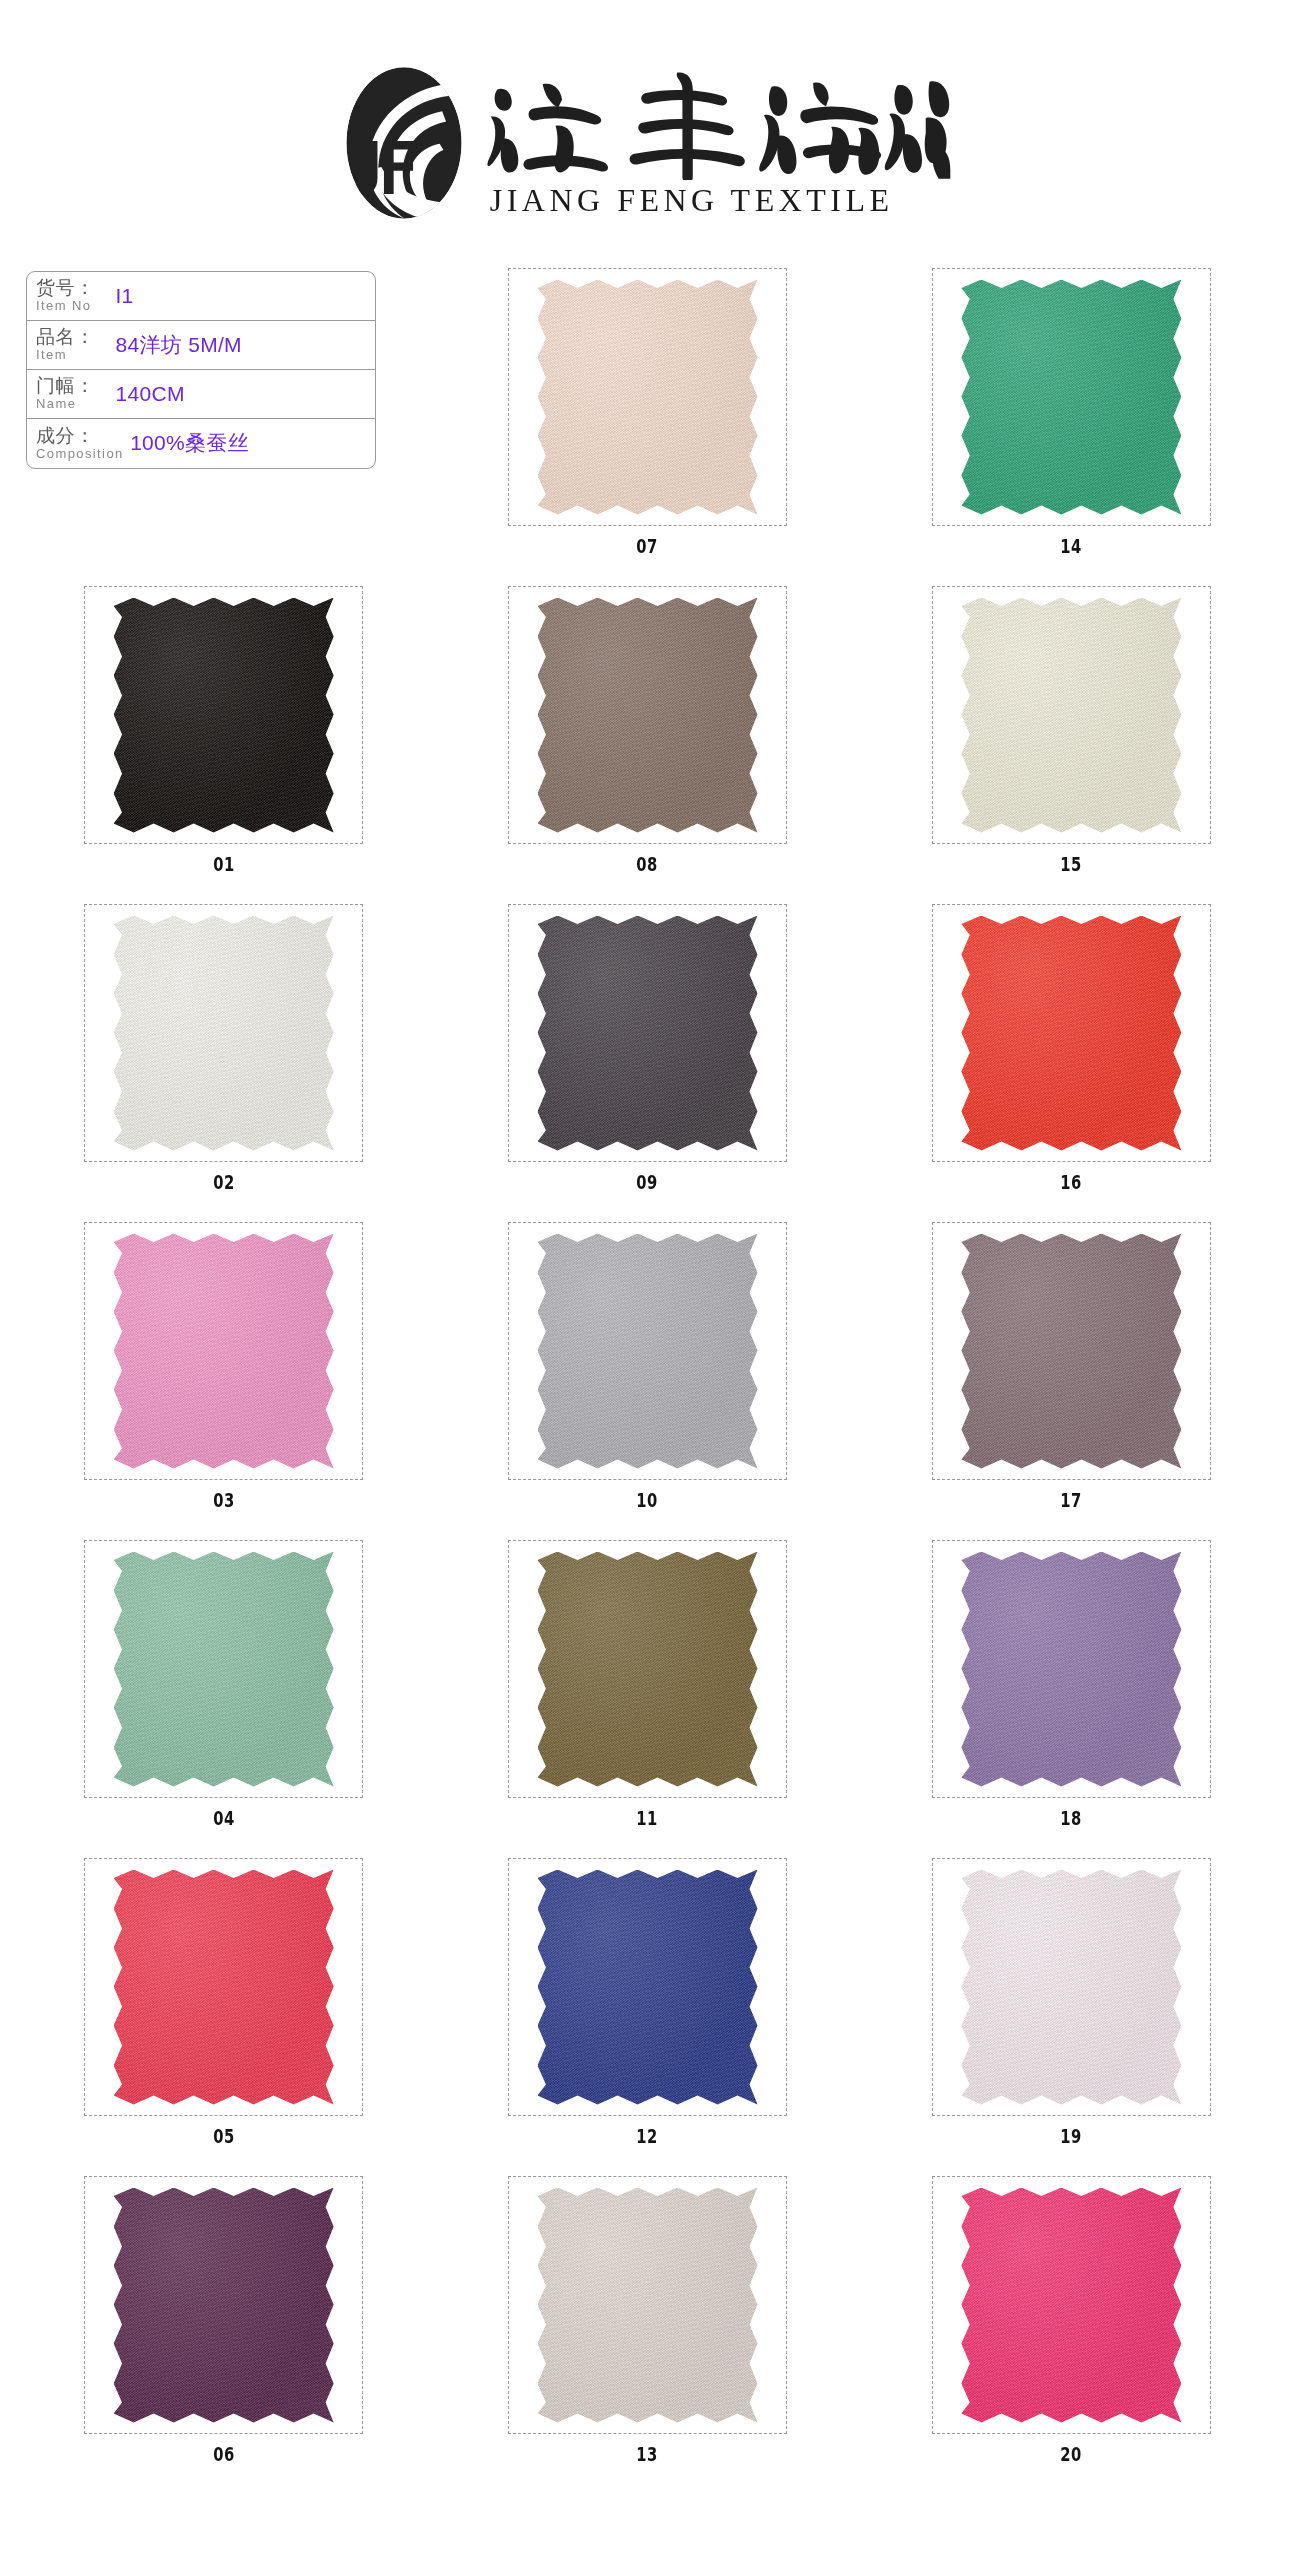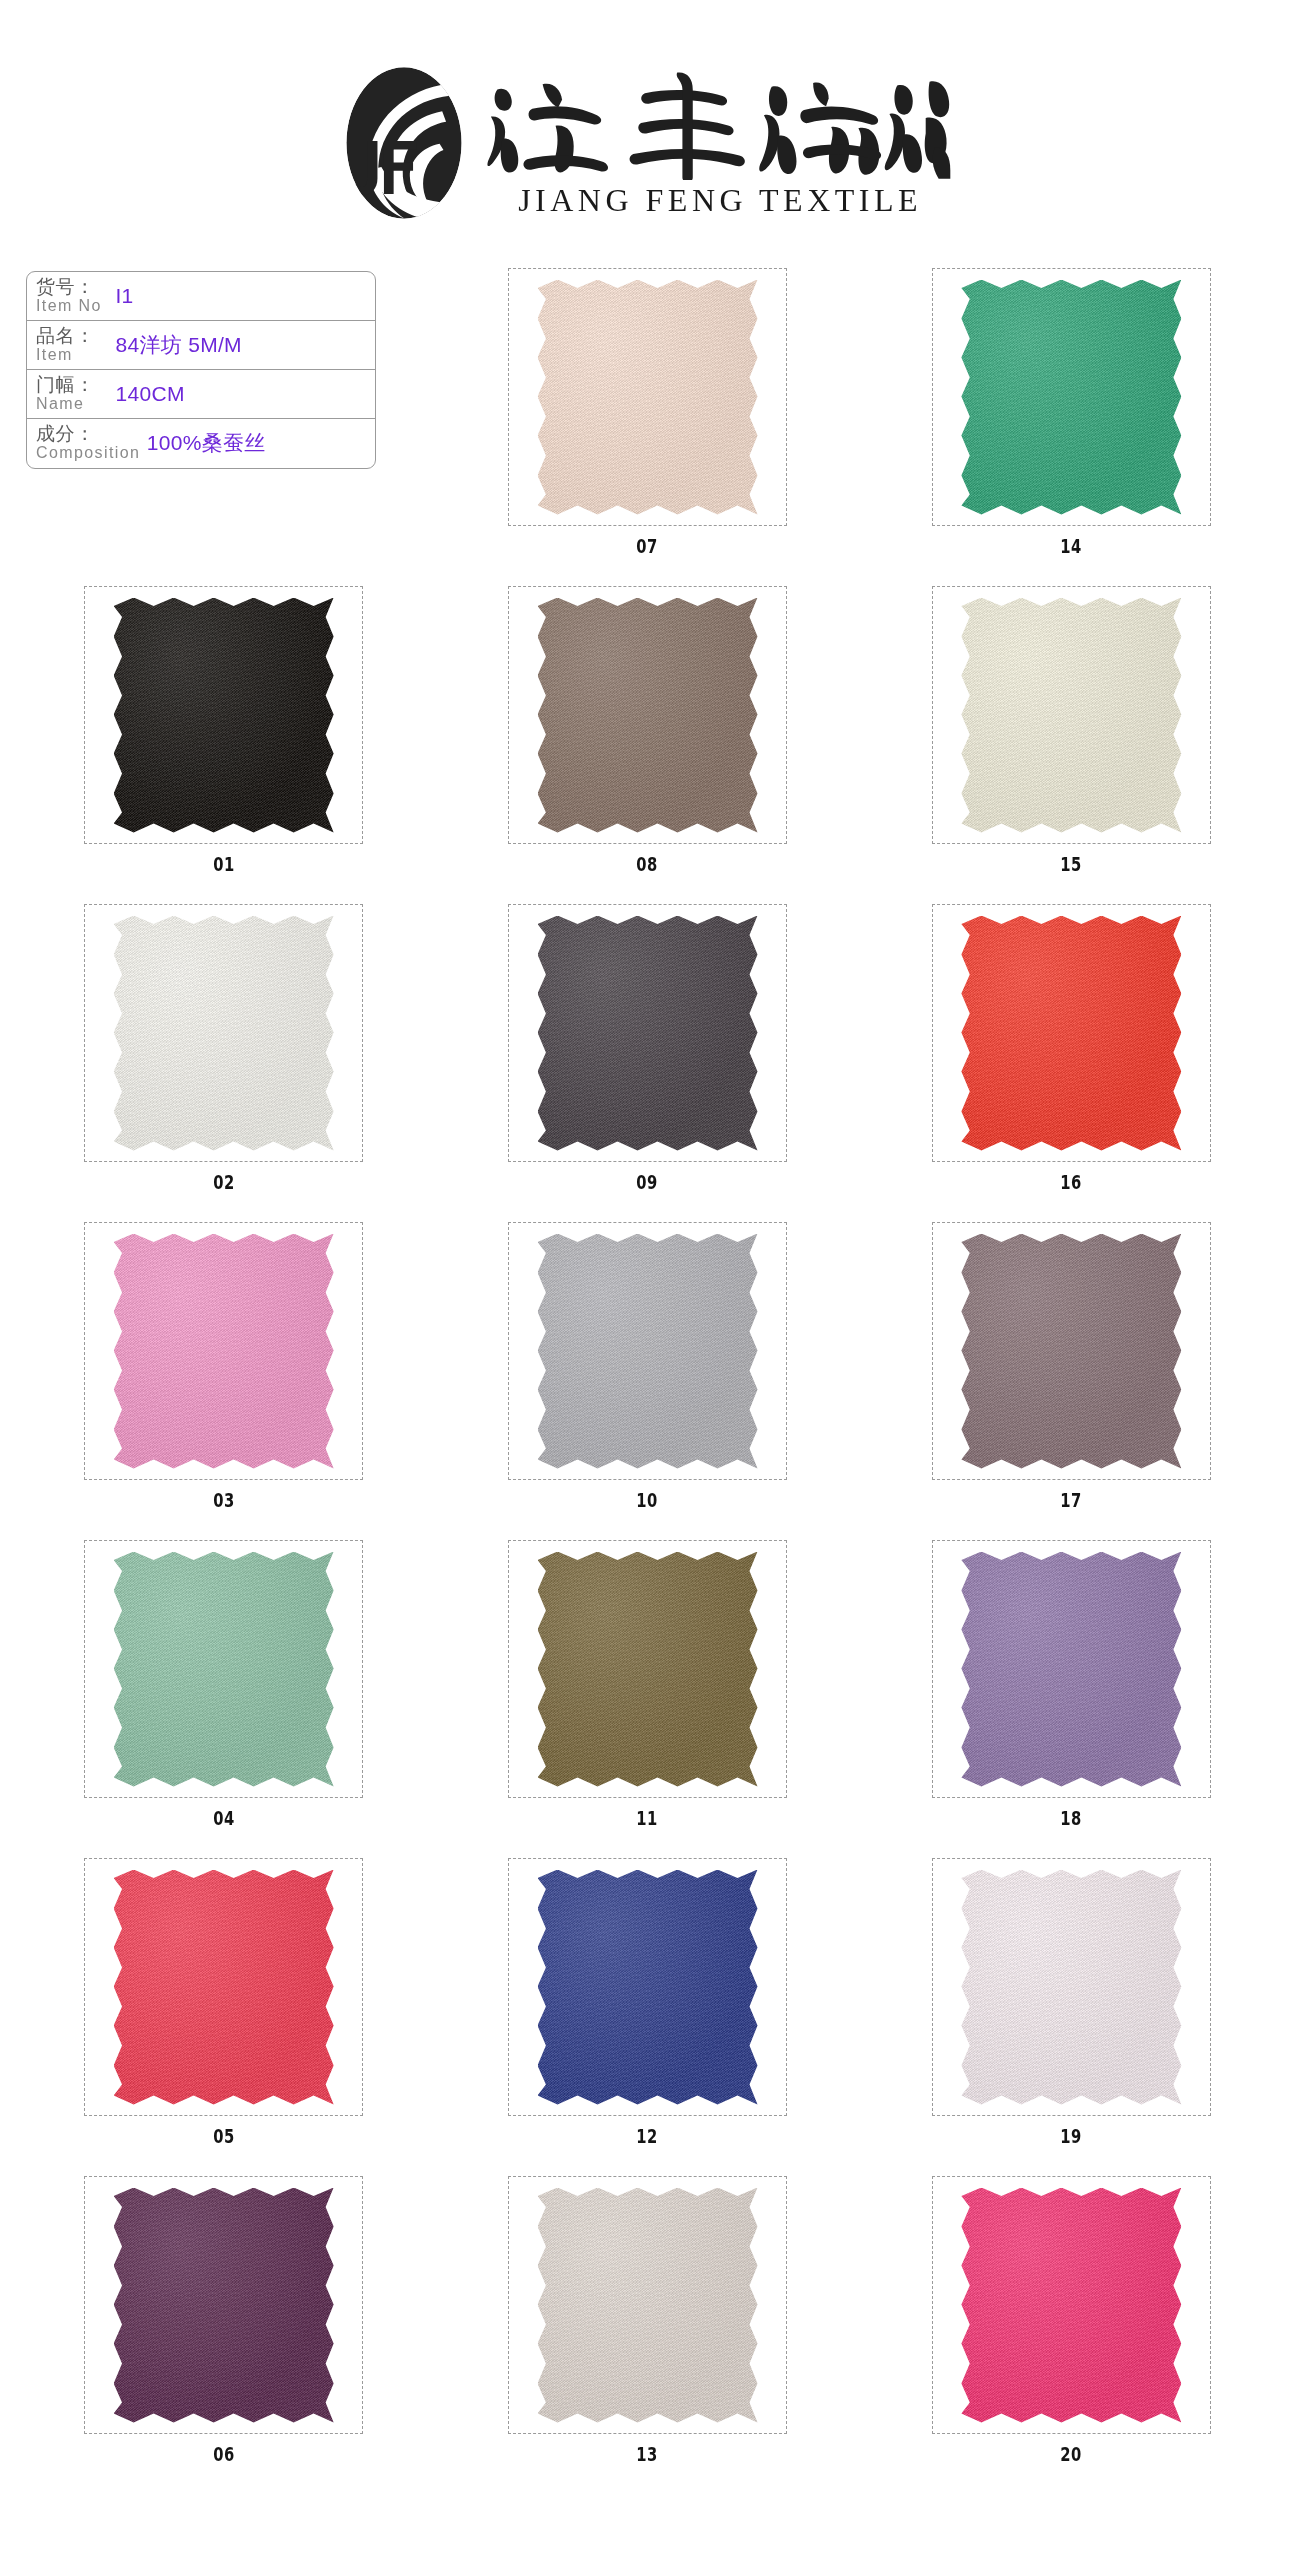--- a/index.html
+++ b/index.html
@@ -33,21 +33,20 @@
     padding-top: 27px;
   }
   .logo-mark {
     width: 118px;
     height: 154px;
     flex: 0 0 auto;
   }
   .logo-words {
     display: flex;
     flex-direction: column;
-    align-items: center;
     gap: 3.9px;
   }
   .logo-cn {
     height: 110px;
     width: 466px;
   }
   .logo-en {
     font-family: "Liberation Serif", "DejaVu Serif", serif;
     font-size: 32px;
     letter-spacing: 4.5px;
@@ -100,21 +99,21 @@
     line-height: 1.06;
     justify-content: flex-end;
   }
   .label-cn {
     font-size: 19px;
     color: #5c5c5c;
     letter-spacing: 0.6px;
     white-space: nowrap;
   }
   .label-en {
-    font-size: 16px;
+    font-size: 13px;
     color: #8a8a8a;
     letter-spacing: 1.4px;
     white-space: nowrap;
     margin-top: 0.6px;
   }
   .info-value {
     font-size: 21px;
     color: #6d28d9;
     letter-spacing: 0.3px;
     padding-left: 6.5px;

